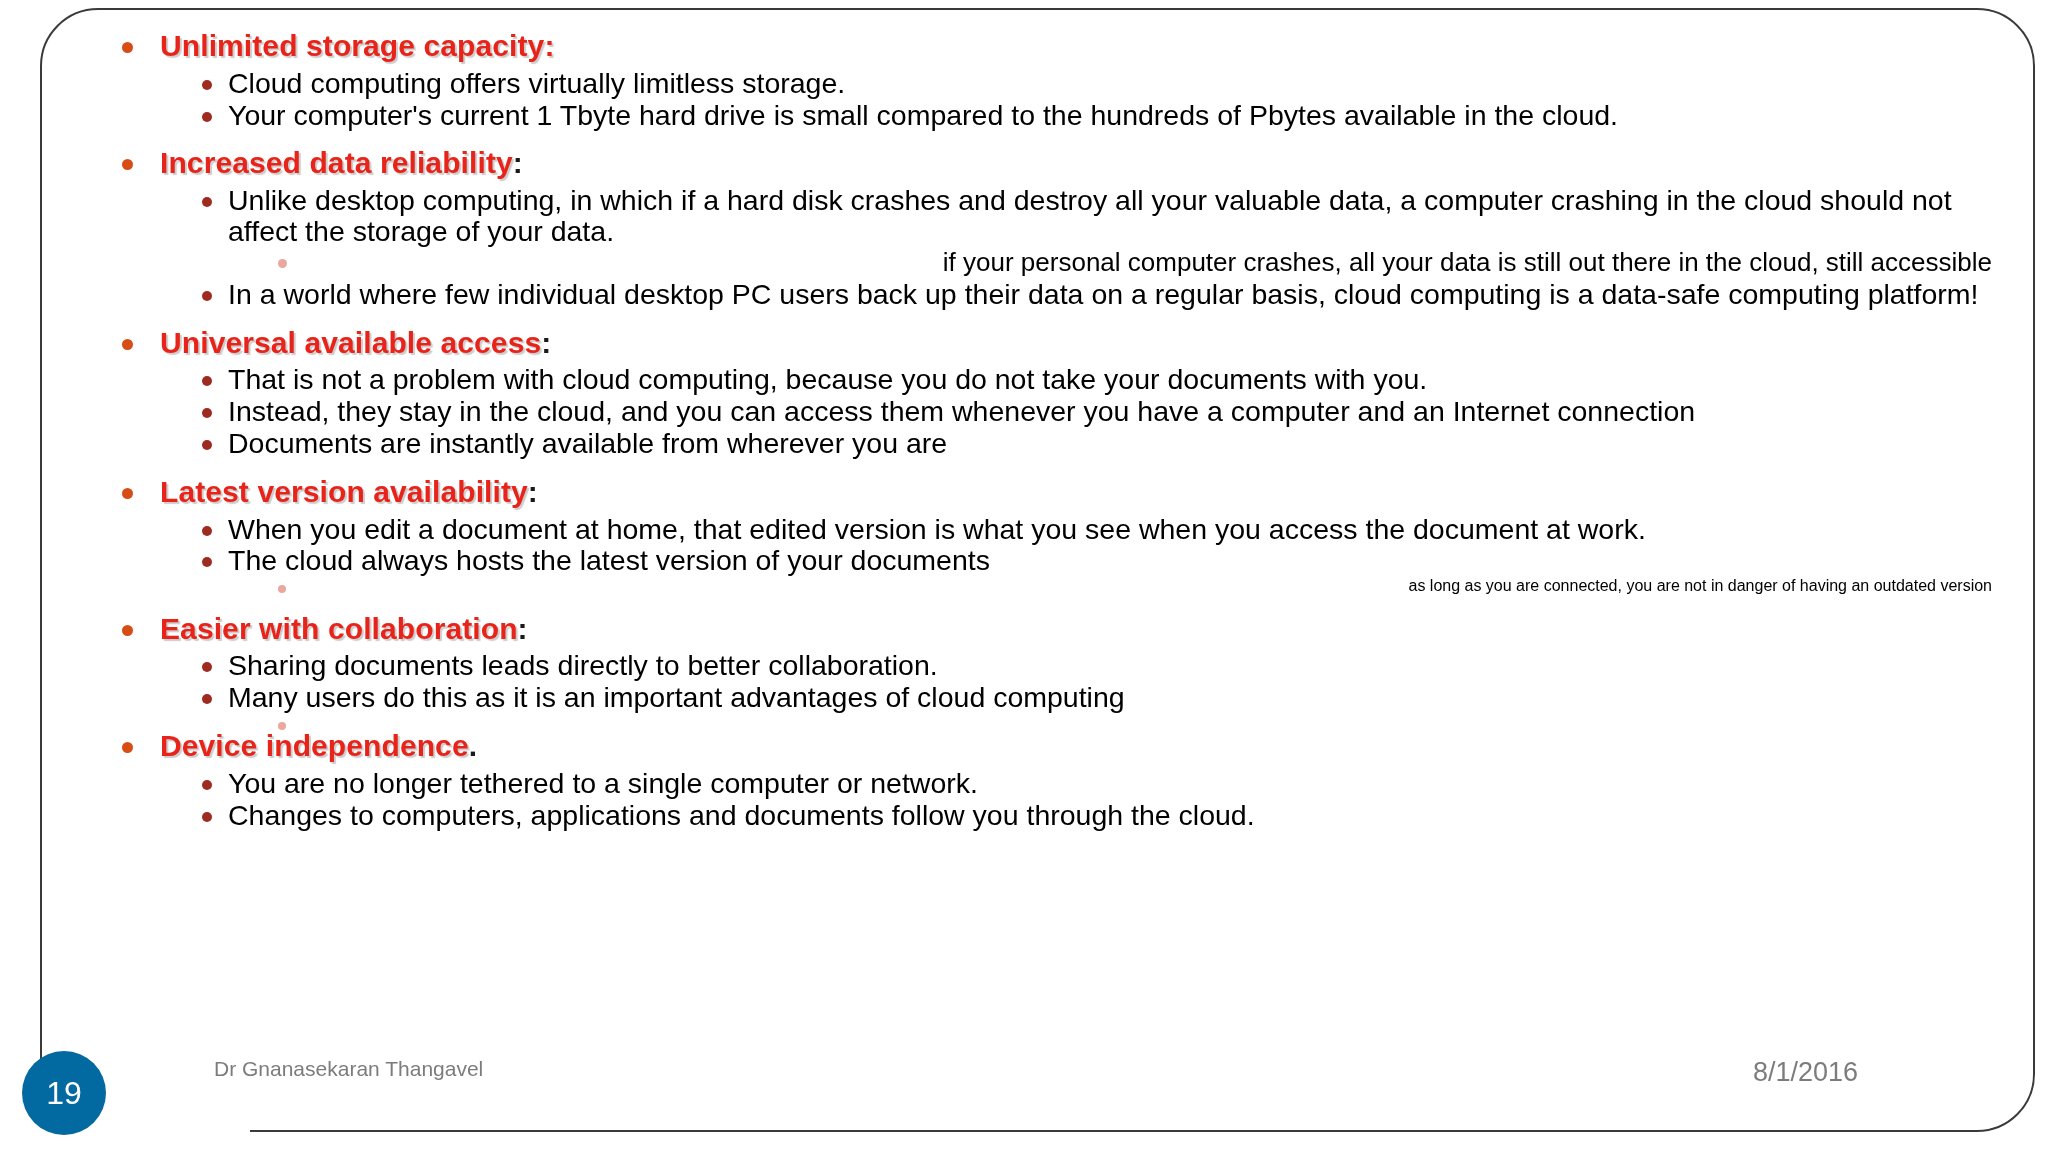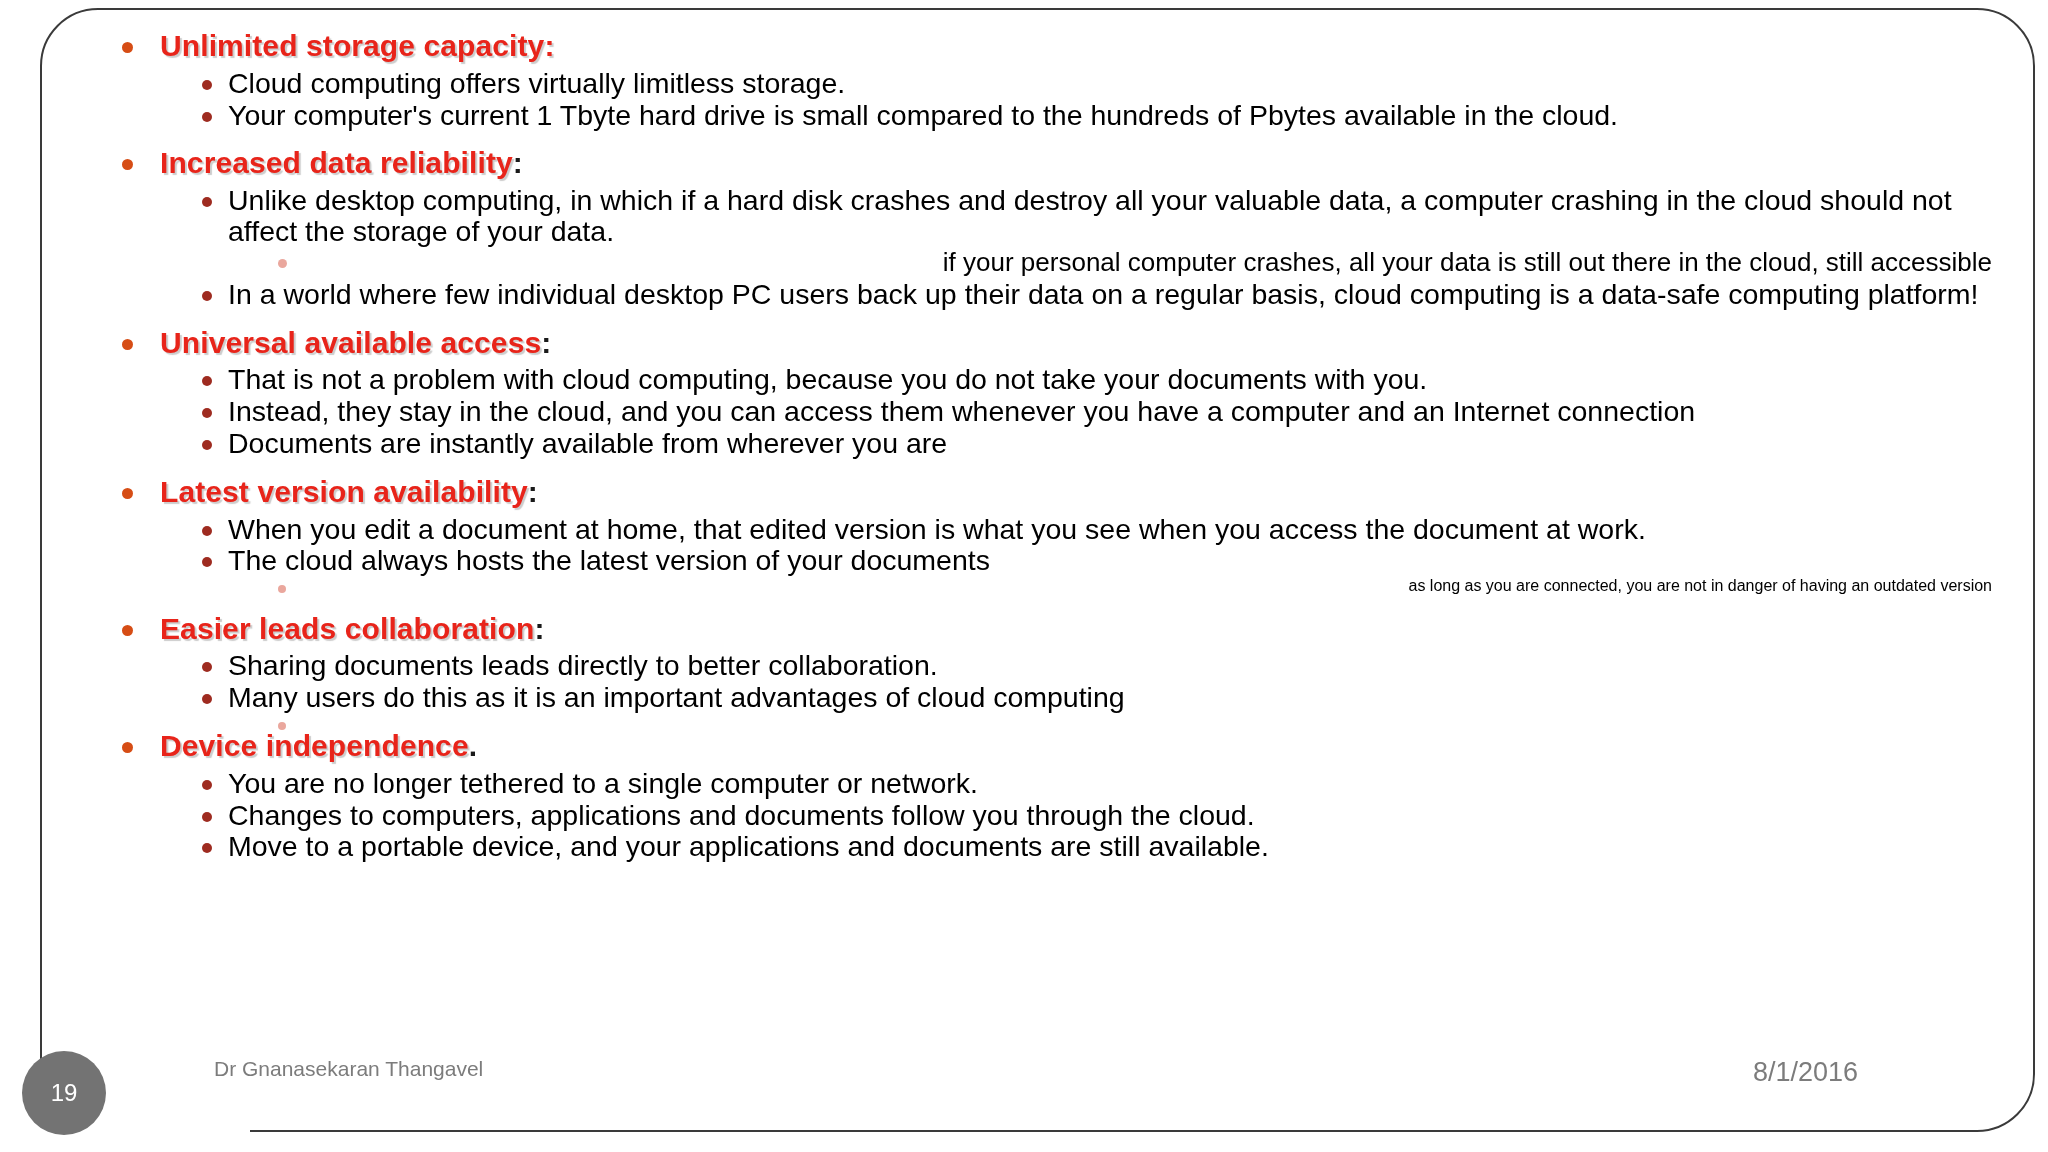--- a/index.html
+++ b/index.html
@@ -140,23 +140,23 @@
   li.sect-gap { margin-top: 13px; }
 
   
   .slide-number {
     position: absolute;
     left: 22px;
     top: 1051px;
     width: 84px;
     height: 84px;
     border-radius: 50%;
-    background: #737373;
+    background: #0369a1;
     color: #ffffff;
-    font-size: 24px;
+    font-size: 32px;
     display: flex;
     align-items: center;
     justify-content: center;
   }
   .footer-author {
     position: absolute;
     left: 214px;
     top: 1057px;
     font-size: 21px;
     color: #7c7c7c;
@@ -221,21 +221,21 @@
               <span class="txt">When you edit a document at home, that edited version is what you see when you access the document at work.</span>
             </li>
             <li class="lvl2">
               <span class="bullet"></span>
               <span class="txt">The cloud always hosts the latest version of your documents</span>
               <ul class="l3">
                 <li class="lvl3 small"><span class="bullet"></span><span class="txt">as long as you are connected, you are not in danger of having an outdated version</span></li>
               </ul>
             </li>
           </ul></li>
-        <li class="lvl1 sect-gap"><span class="bullet"></span><span class="txt">Easier leads collaboration</span><span class="punct">:</span><ul class="l2">
+        <li class="lvl1 sect-gap"><span class="bullet"></span><span class="txt">Easier with collaboration</span><span class="punct">:</span><ul class="l2">
             <li class="lvl2">
               <span class="bullet"></span>
               <span class="txt">Sharing documents leads directly to better collaboration.</span>
             </li>
             <li class="lvl2">
               <span class="bullet"></span>
               <span class="txt">Many users do this as it is an important advantages of cloud computing</span>
               <ul class="l3">
                 <li class="lvl3 small"><span class="bullet"></span></li>
               </ul>
@@ -243,24 +243,20 @@
           </ul></li>
         <li class="lvl1 sect-gap"><span class="bullet"></span><span class="txt">Device independence</span><span class="punct">.</span><ul class="l2">
             <li class="lvl2">
               <span class="bullet"></span>
               <span class="txt">You are no longer tethered to a single computer or network.</span>
             </li>
             <li class="lvl2">
               <span class="bullet"></span>
               <span class="txt">Changes to computers, applications and documents follow you through the cloud.</span>
             </li>
-            <li class="lvl2">
-              <span class="bullet"></span>
-              <span class="txt">Move to a portable device, and your applications and documents are still available.</span>
-            </li>
           </ul></li>
       </ul>
   </div>
 
   <div class="frame-cover-left"></div>
 
   <div class="slide-number">
     <span>19</span>
   </div>
 

